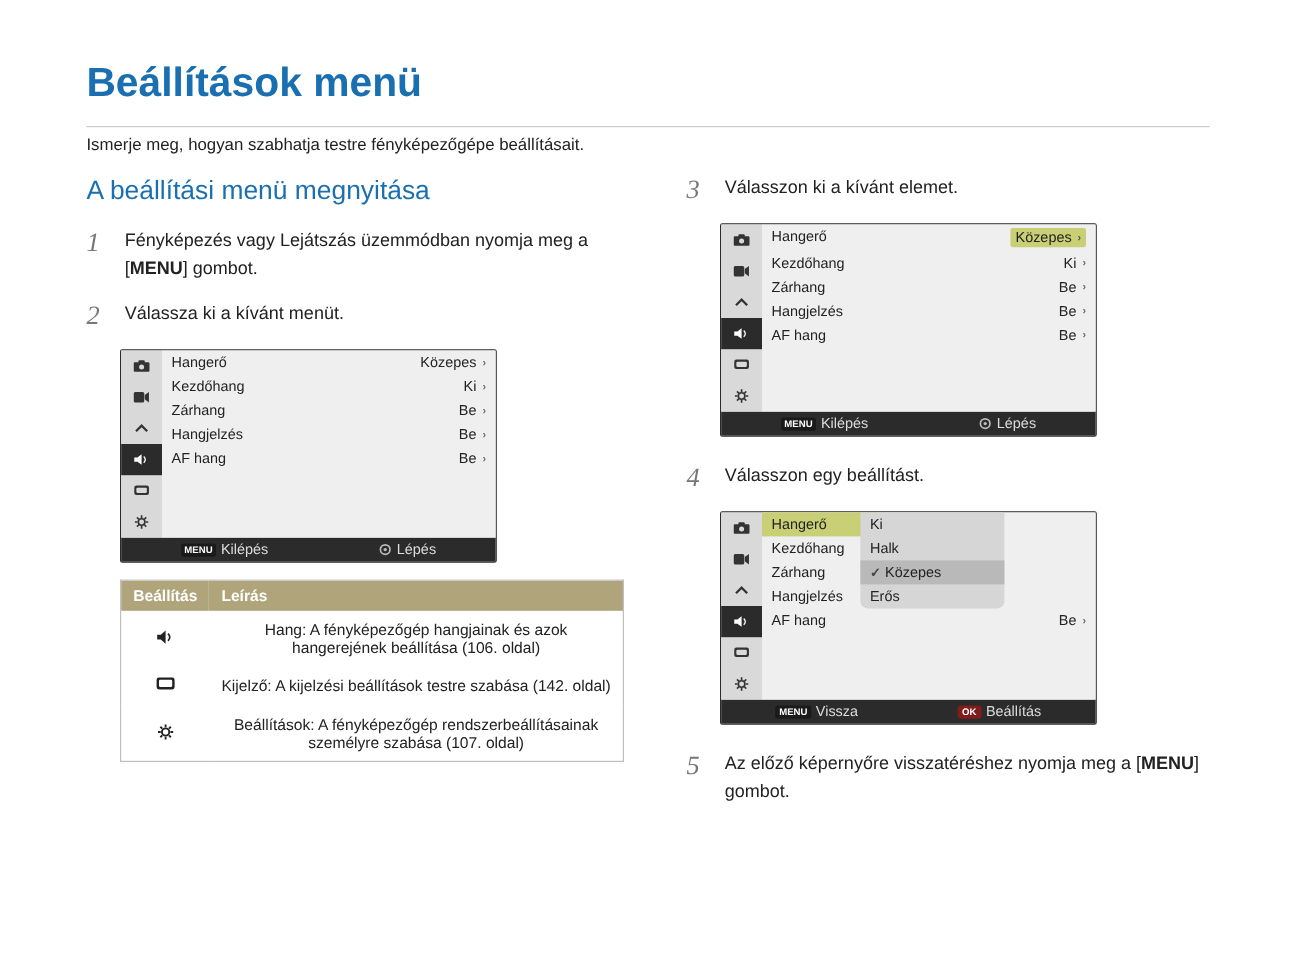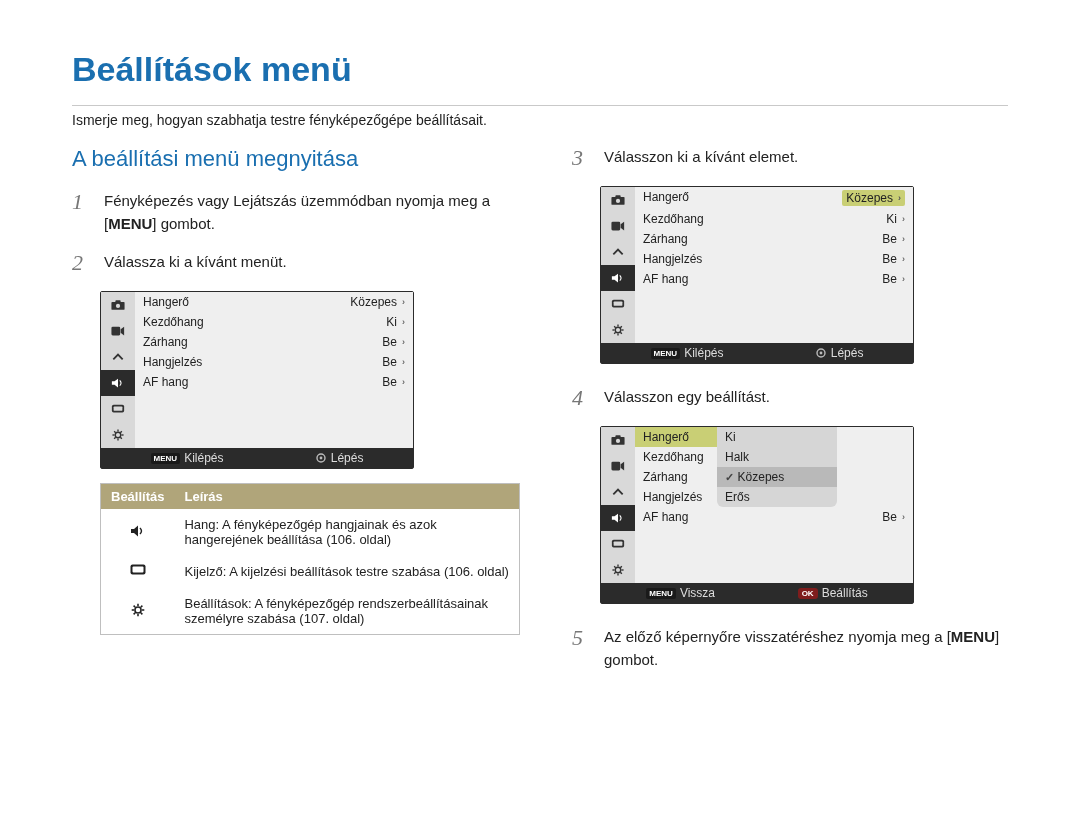--- a/index.html
+++ b/index.html
@@ -158,20 +158,21 @@
     background: #b0a57a;
     color: #fff;
     font-weight: bold;
     text-align: left;
     padding: 5px 10px;
     font-size: 13px;
   }
   .def-table td {
     padding: 8px 10px;
     vertical-align: middle;
+    text-align: center;
   }
   .def-table td.icon-cell {
     width: 36px;
     text-align: center;
   }
   .def-table tr + tr td { border-top: 0; }
 
   
   .drop-panel {
     position: absolute;
@@ -333,21 +334,21 @@
         </td>
         <td>Hang: A fényképezőgép hangjainak és azok hangerejének beállítása (106. oldal)</td>
       </tr>
       <tr>
         <td class="icon-cell">
           <svg class="ico" viewBox="0 0 16 12">
                 <rect x="0.5" y="0.5" width="15" height="10" rx="2" fill="#222"></rect>
                 <rect x="2.5" y="2.5" width="11" height="6" rx="1" fill="#fff"></rect>
               </svg>
         </td>
-        <td>Kijelző: A kijelzési beállítások testre szabása (106. oldal)</td>
+        <td>Kijelző: A kijelzési beállítások testre szabása (142. oldal)</td>
       </tr>
       <tr>
         <td class="icon-cell">
           <svg class="ico" viewBox="0 0 16 16">
                 <circle cx="8" cy="8" r="3.5" fill="none" stroke="#222" stroke-width="1.8"></circle>
                 <g stroke="#222" stroke-width="1.8">
                   <line x1="8" y1="0.8" x2="8" y2="3.4"></line>
                   <line x1="8" y1="12.6" x2="8" y2="15.2"></line>
                   <line x1="0.8" y1="8" x2="3.4" y2="8"></line>
                   <line x1="12.6" y1="8" x2="15.2" y2="8"></line>

